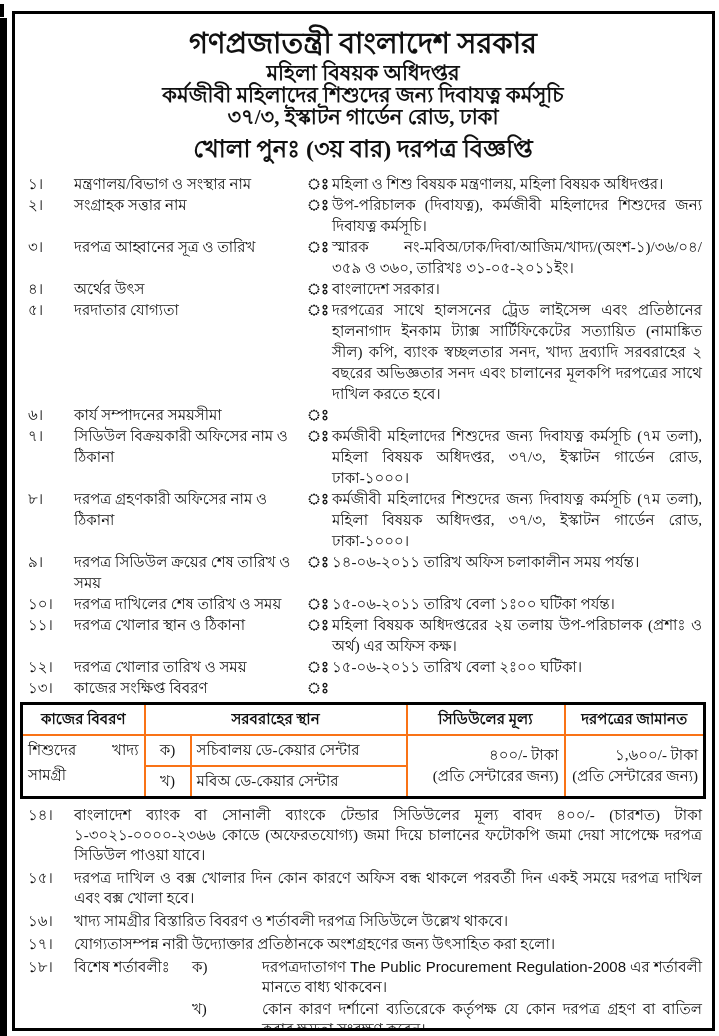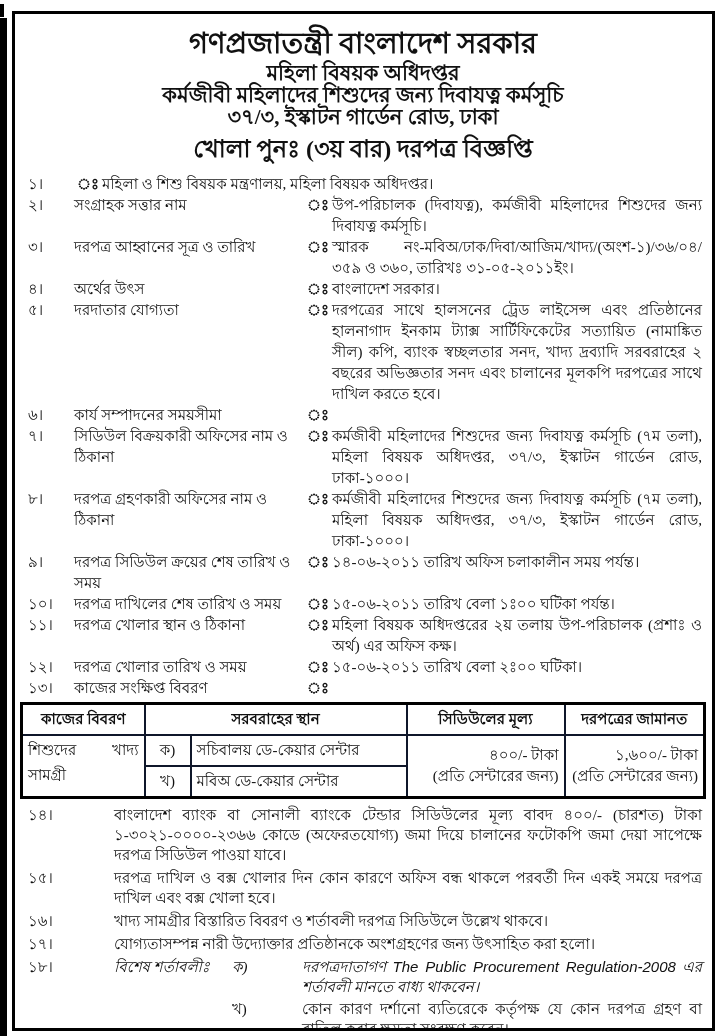--- a/index.html
+++ b/index.html
@@ -29,34 +29,34 @@
   .list { margin-top:4px; font-size:15px; }
   .row  { display:flex; align-items:flex-start; line-height:21px; }
   .num   { width:54px; padding-left:8px; flex:0 0 auto; }
   .label { width:230px; flex:0 0 auto; }
   .colon { width:28px; text-align:center; font-weight:bold; flex:0 0 auto; }
   .value { flex:1 1 auto; text-align:justify; padding-right:4px; }
 
   
   table { border-collapse:collapse; width:100%; margin-top:3px; table-layout:fixed;
           font-size:15px; border:3px solid #000; }
-  th,td { border:2px solid #0f172a; padding:2px 5px; }
+  th,td { border:2px solid #f97316; padding:2px 5px; }
   th { font-weight:bold; text-align:center; height:30px; }
   td { height:30px; }
   .c-key  { text-align:center; }
   .c-desc { text-align:justify; vertical-align:top; }
   .c-mid  { text-align:center; vertical-align:middle; }
   .cell-line { display:block; text-align:right; line-height:21px; }
 
   
   .notes { margin-top:6px; font-size:15px; }
-  .nrow { display:flex; align-items:flex-start; line-height:20px; margin-bottom:3px;gap:40px; }
+  .nrow { display:flex; align-items:flex-start; line-height:20px; margin-bottom:3px; }
   .ntext { flex:1 1 auto; text-align:justify; padding-right:4px; }
   .sp-wrap { flex:1 1 auto; }
-  .sp-first { display:flex;font-style:italic; }
+  .sp-first { display:flex; }
   .sp-label { width:118px; flex:0 0 auto; }
   .sp-item { display:flex; flex:1 1 auto; }
   .sp-item.second { margin-left:118px; margin-top:2px; }
   .sp-marker { width:26px; flex:0 0 auto; }
   .sp-text { flex:1 1 auto; text-align:justify; padding-right:4px;margin-left:44px; }
   .latin { font-family:"Liberation Sans","DejaVu Sans",sans-serif; }
 </style>
 </head>
 <body>
 
@@ -69,20 +69,21 @@
     <div class="hdr-gov">গণপ্রজাতন্ত্রী বাংলাদেশ সরকার</div>
     <div class="hdr-sub">মহিলা বিষয়ক অধিদপ্তর</div>
     <div class="hdr-sub">কর্মজীবী মহিলাদের শিশুদের জন্য দিবাযত্ন কর্মসূচি</div>
     <div class="hdr-sub">৩৭/৩, ইস্কাটন গার্ডেন রোড, ঢাকা</div>
     <div class="hdr-title">খোলা পুনঃ (৩য় বার) দরপত্র বিজ্ঞপ্তি</div>
   </div>
 
   <div class="list">
     <div class="row">
       <span class="num">১।</span>
+      <span class="label">মন্ত্রণালয়/বিভাগ ও সংস্থার নাম</span>
       <span class="colon">ঃ</span>
       <span class="value">মহিলা ও শিশু বিষয়ক মন্ত্রণালয়, মহিলা বিষয়ক অধিদপ্তর।</span>
     </div>
     <div class="row">
       <span class="num">২।</span>
       <span class="label">সংগ্রাহক সত্তার নাম</span>
       <span class="colon">ঃ</span>
       <span class="value">উপ-পরিচালক (দিবাযত্ন), কর্মজীবী মহিলাদের শিশুদের জন্য দিবাযত্ন কর্মসূচি।</span>
     </div>
     <div class="row">

